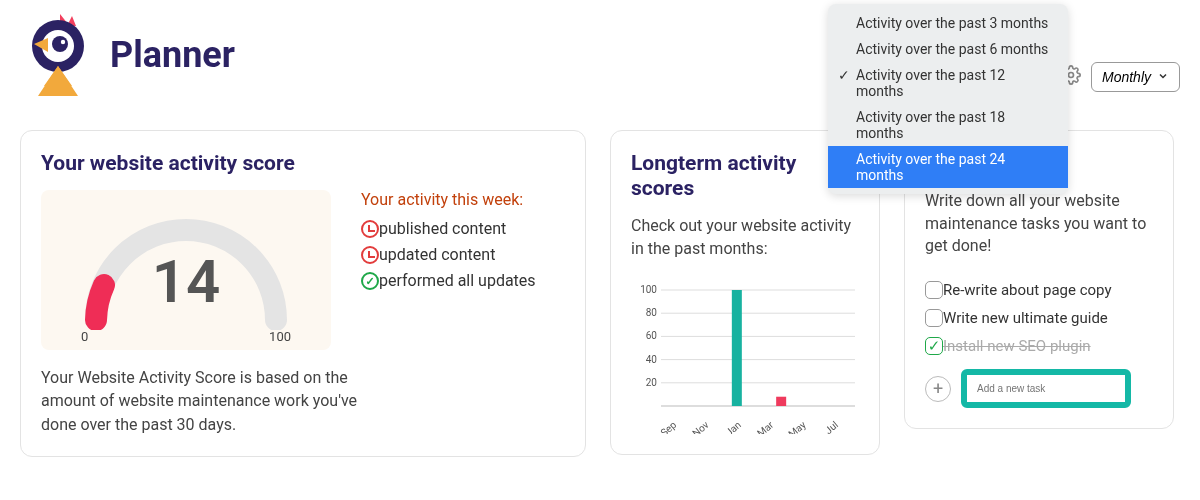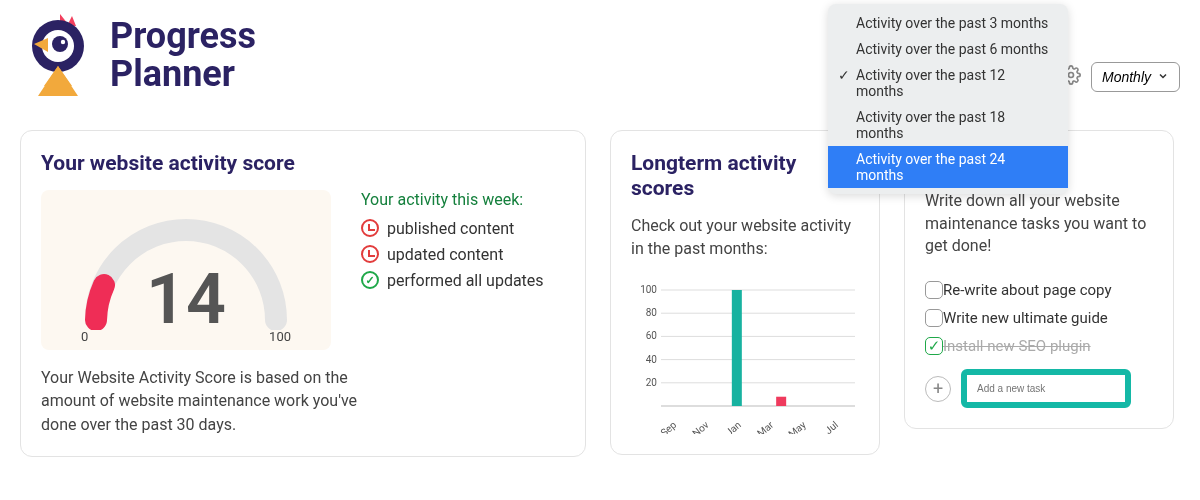--- a/index.html
+++ b/index.html
@@ -104,42 +104,41 @@
     border-radius: 8px;
     width: 290px;
     height: 160px;
     position: relative;
   }
   .gauge-svg { display: block; margin: 0 auto; }
   .gauge-score {
     position: absolute;
     width: 100%;
     text-align: center;
-    top: 68px;
-    font-size: 70px;
+    top: 56px;
+    font-size: 60px;
     font-weight: 600;
     color: #555;
   }
   .gauge-labels {
     position: absolute;
     bottom: 6px;
     width: 100%;
     display: flex;
     justify-content: space-between;
     padding: 0 40px;
     font-size: 13px;
     color: #444;
   }
   .activity-week { font-size: 16px; }
-  .activity-week-title { margin-bottom: 10px; color: #15803d; }
+  .activity-week-title { margin-bottom: 10px; color: #c2410c; }
   .activity-items { list-style: none; }
   .activity-items li {
     display: flex;
-    align-items: flex-start;
-    gap: 8px;
+    align-items: flex-end;
     margin: 7px 0;
     color: #333;
   }
   .status-icon {
     width: 18px; height: 18px;
     border-radius: 50%;
     border: 2px solid;
     display: inline-flex;
     align-items: center;
     justify-content: center;
@@ -232,21 +231,20 @@
       <circle cx="38" cy="34" r="16" fill="#fff"></circle>
       <circle cx="40" cy="32" r="8" fill="#2b2263"></circle>
       <circle cx="43" cy="30" r="2.2" fill="#fff"></circle>
 
       <path d="M14 32 L28 26 L28 40 Z" fill="#f2a93c"></path>
 
       <path d="M38 54 L58 84 L18 84 Z" fill="#f2a93c"></path>
       <path d="M38 54 L52 74 L24 74 Z" fill="#f2a93c"></path>
     </svg>
     <div class="logo-text">
-      <div>Progress</div>
       <div>Planner</div>
     </div>
   </div>
 
   <div class="header-right">
     <span class="gear-icon">
       <svg width="20" height="20" viewBox="0 0 24 24" fill="none" stroke="currentColor" stroke-width="2">
         <circle cx="12" cy="12" r="3"></circle>
         <path d="M19.4 15a1.7 1.7 0 0 0 .34 1.87l.06.06a2 2 0 1 1-2.83 2.83l-.06-.06a1.7 1.7 0 0 0-1.87-.34 1.7 1.7 0 0 0-1 1.56V21a2 2 0 1 1-4 0v-.09a1.7 1.7 0 0 0-1-1.56 1.7 1.7 0 0 0-1.87.34l-.6.06a2 2 0 1 1-2.83-2.83l.06-.06a1.7 1.7 0 0 0 .34-1.87 1.7 1.7 0 0 0-1.56-1H3a2 2 0 1 1 0-4h.09a1.7 1.7 0 0 0 1.56-1 1.7 1.7 0 0 0-.34-1.87l-.06-.06a2 2 0 1 1 2.83-2.83l.06.06c.52.52 1.3.66 1.87.34.6-.25 1-.84 1-1.51V3a2 2 0 1 1 4 0v.09c0 .67.4 1.26 1 1.51.57.32 1.35.18 1.87-.34l.06-.06a2 2 0 1 1 2.83 2.83l-.06.06a1.7 1.7 0 0 0-.34 1.87c.25.6.84 1 1.51 1H21a2 2 0 1 1 0 4h-.09c-.67 0-1.26.4-1.51 1z"></path>
       </svg>

